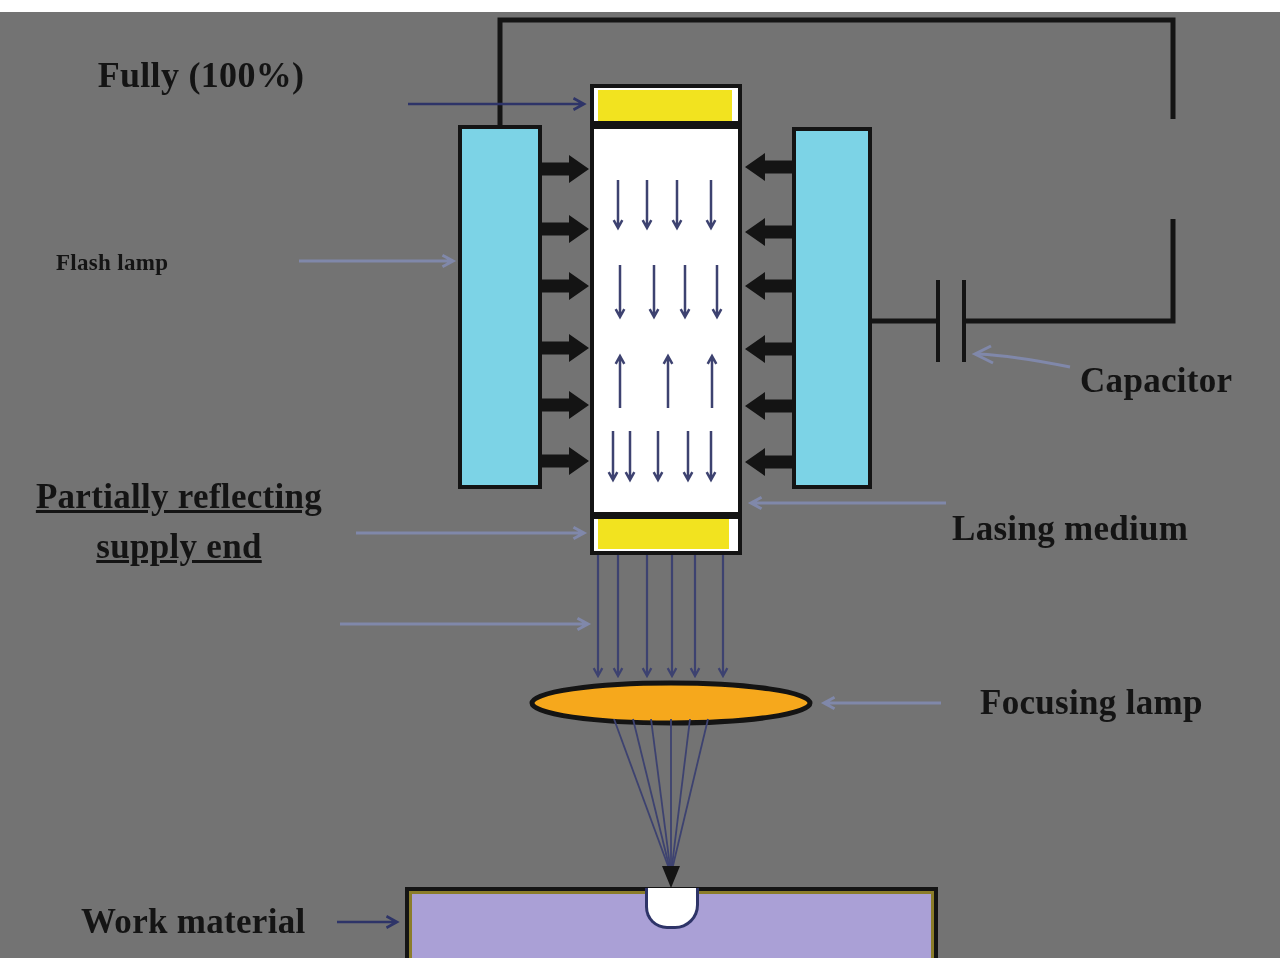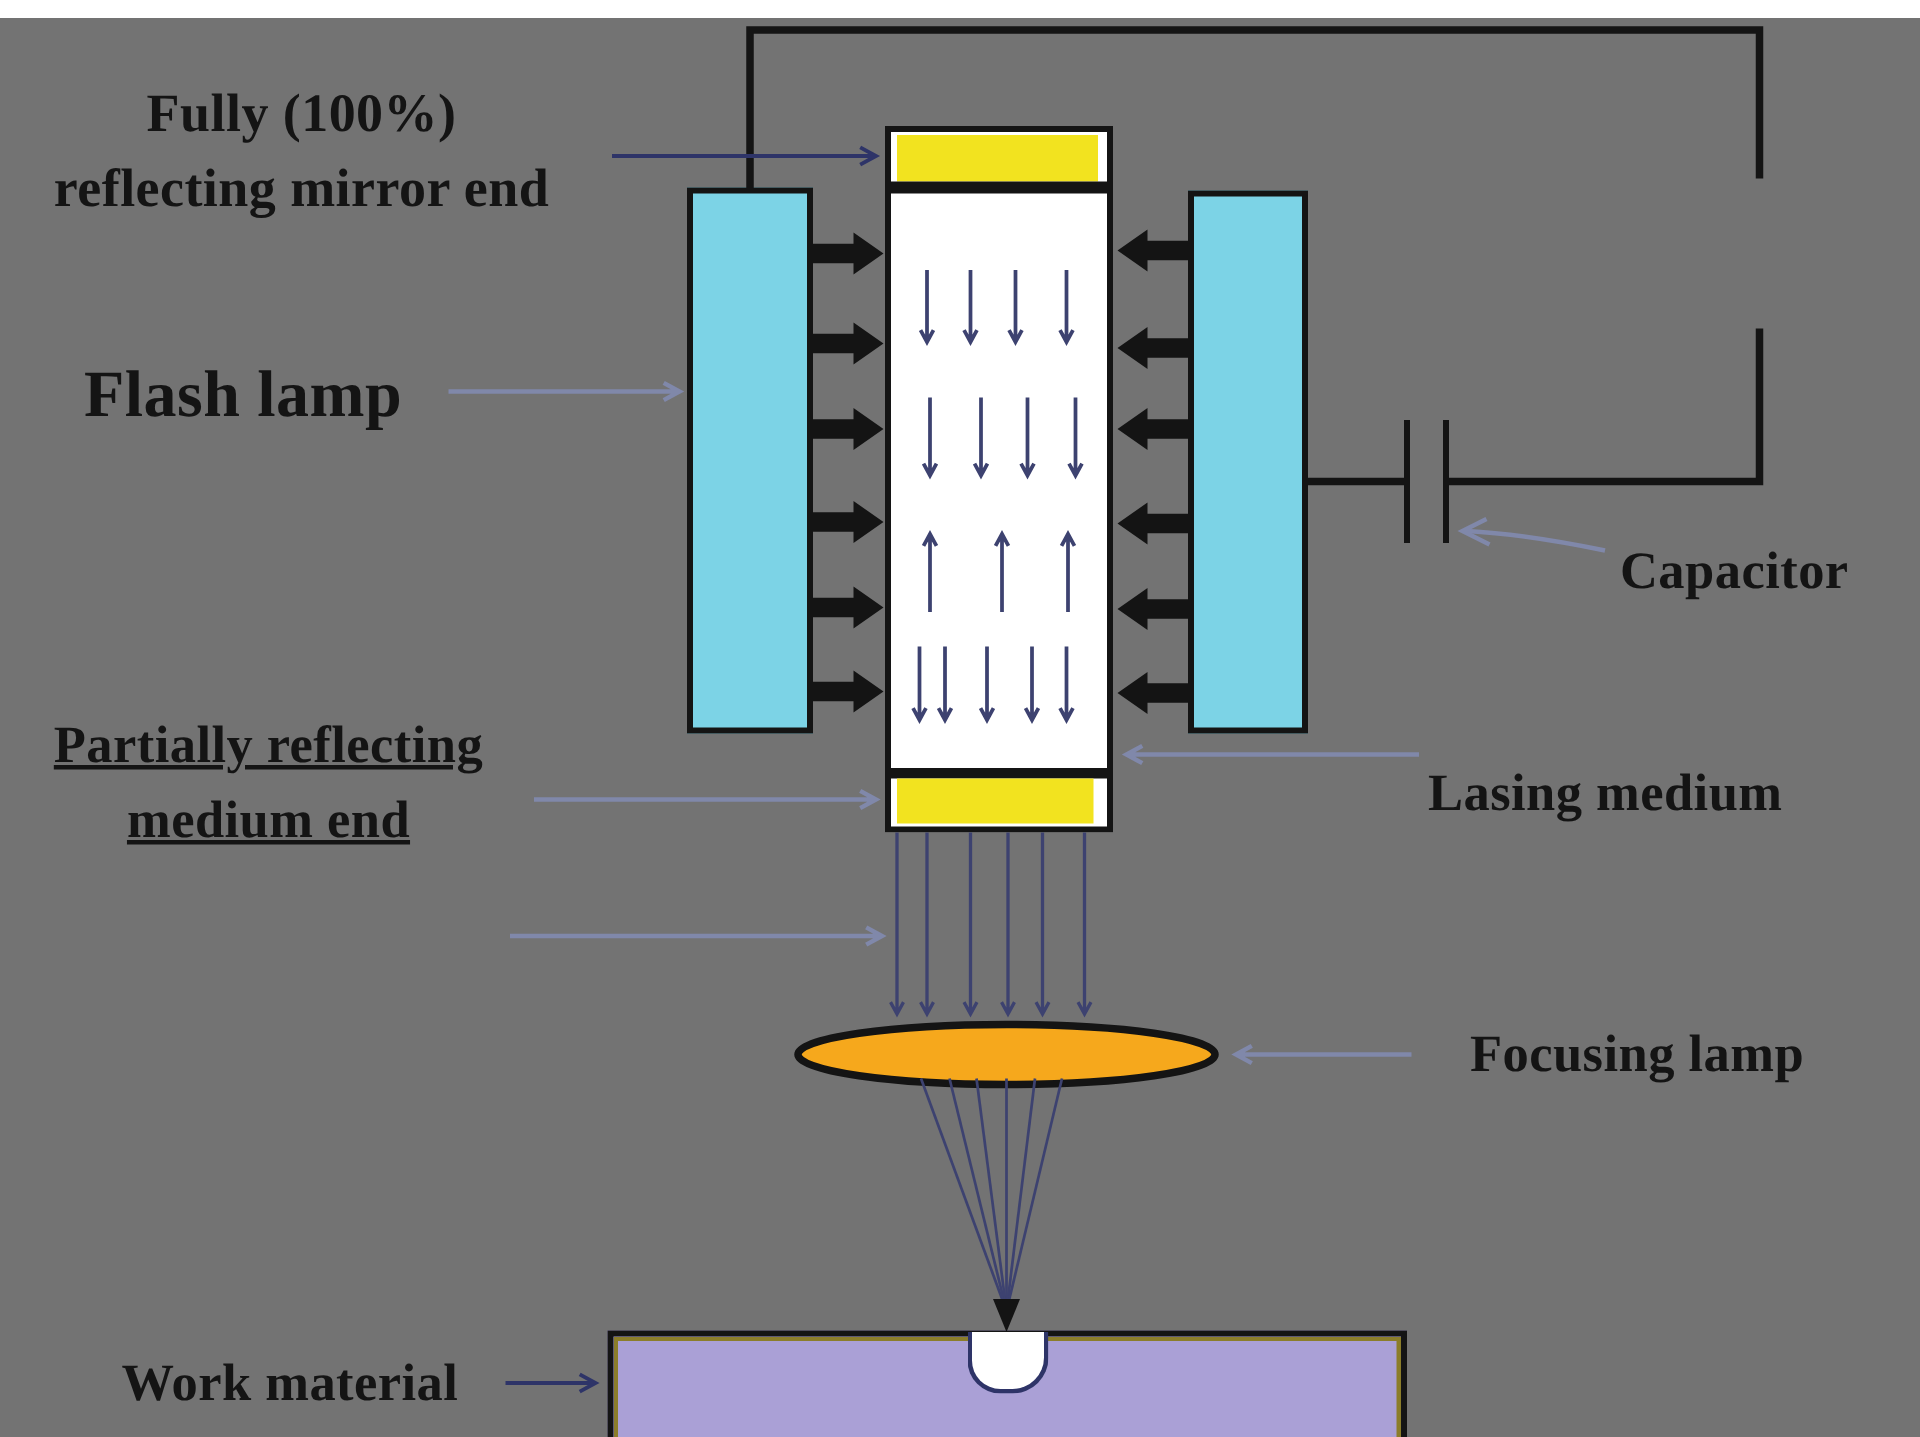--- a/index.html
+++ b/index.html
@@ -37,28 +37,28 @@
 
   <div class="rect cavity" style="left:590px;top:72px;width:152px;height:471px;"></div>
   <div class="rect mirror" style="left:598px;top:78px;width:134px;height:31px;"></div>
   <div class="rect divider" style="left:594px;top:109px;width:144px;height:8px;"></div>
   <div class="rect divider" style="left:594px;top:500px;width:144px;height:7px;"></div>
   <div class="rect mirror" style="left:598px;top:507px;width:131px;height:30px;"></div>
 
   <div class="rect work" style="left:405px;top:875px;width:533px;height:82px;"></div>
   <div class="crater" style="left:645px;top:876px;width:54px;height:41px;"></div>
 
-  <div class="label two-line" style="left:4px;top:38px;width:394px;font-size:36px;"><span>Fully (100%)</span><br><span>reflecting mirror end</span></div>
+  <div class="label two-line" style="left:4px;top:38px;width:394px;font-size:36px;"><span>Fully (100%)</span><br></div>
 
-  <div class="label" style="left:56px;top:226px;font-size:44px;">Flash lamp</div>
+  <div class="label" style="left:56px;top:226px;font-size:23px;">Flash lamp</div>
 
 
   <div class="label" style="left:1080px;top:344px;">Capacitor</div>
 
-  <div class="label two-line" style="left:0px;top:460px;width:358px;text-decoration:underline;"><span>Partially reflecting</span><br><span>medium end</span></div>
+  <div class="label two-line" style="left:0px;top:460px;width:358px;text-decoration:underline;"><span>Partially reflecting</span><br><span>supply end</span></div>
 
 
   <div class="label" style="left:952px;top:492px;">Lasing medium</div>
 
   <div class="label" style="left:980px;top:666px;">Focusing lamp</div>
 
   <div class="label" style="left:81px;top:885px;">Work material</div>
 
   <svg id="overlay" width="1280" height="958" viewBox="0 0 1280 958">
       <path d="M 500 116 L 500 8 L 1173 8 L 1173 107" stroke="#141414" stroke-width="5" fill="none" stroke-linecap="butt" stroke-linejoin="miter"></path>

